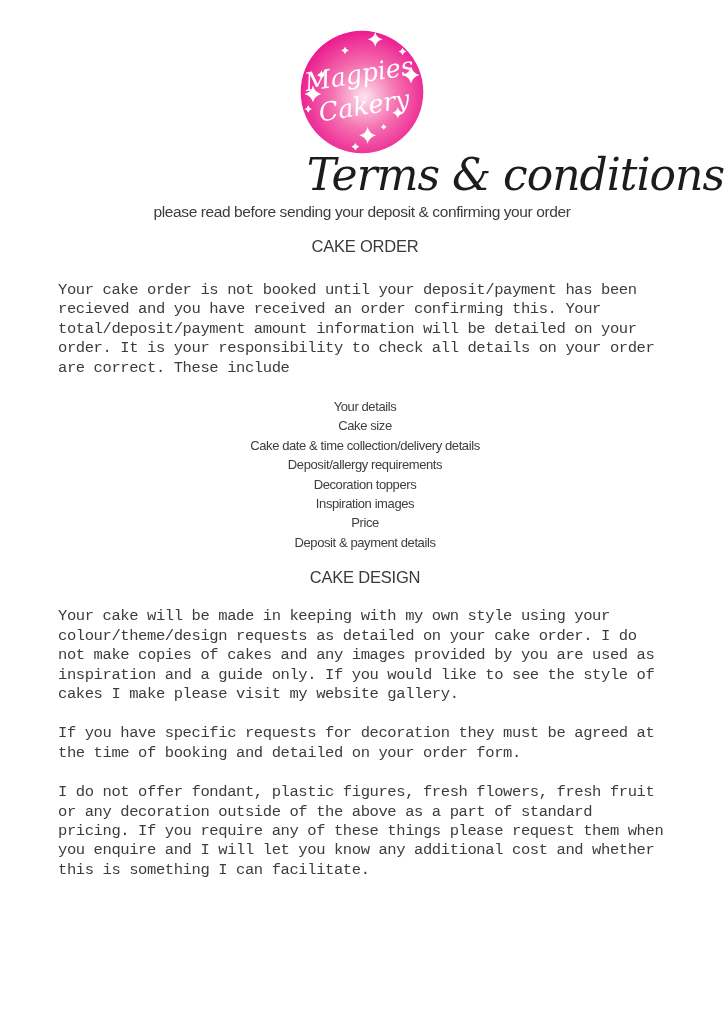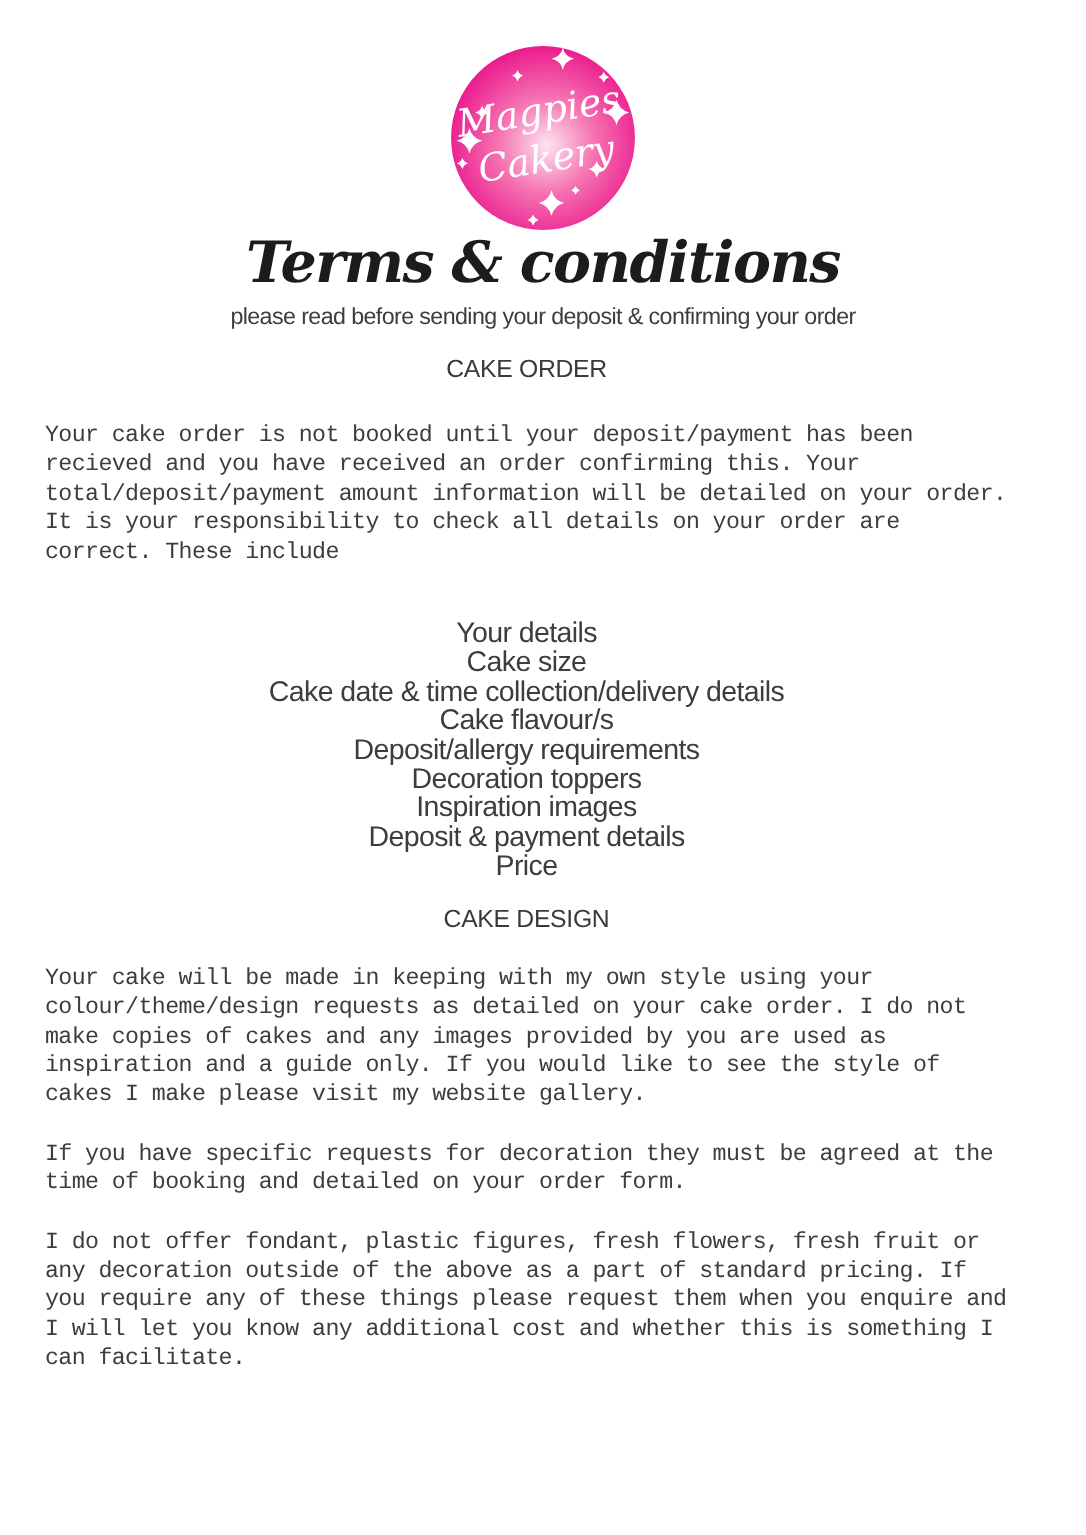--- a/index.html
+++ b/index.html
@@ -21,64 +21,64 @@
     box-sizing: border-box;
   }
   .logo-wrap {
     width: 132px;
     height: 132px;
     margin: 26px auto 0 auto;
   }
   .logo-wrap svg { display: block; }
   .title {
     margin-top: -8px;
-    text-align: center;
+    text-align: right;
     font-family: "DejaVu Serif", serif;
     font-style: italic;
-    font-weight: 700;
-    font-size: 38px;
+    font-weight: 400;
+    font-size: 44px;
     line-height: 50px;
     letter-spacing: -1px;
     color: #1c1c1c;
     white-space: nowrap;
   }
   .subtitle {
     margin-top: 2px;
     text-align: center;
     font-size: 15.5px;
     line-height: 19px;
     letter-spacing: -0.4px;
   }
   .content {
-    padding: 0 52px 0 30px;
+    padding: 0 52px 0 58px;
   }
   .section-heading {
     margin: 17px 0 0 0;
     text-align: center;
     font-size: 16.5px;
     font-weight: 400;
     line-height: 17px;
     letter-spacing: -0.2px;
     color: #3a3a3a;
   }
   .para {
     margin: 20px 0 0 0;
     font-size: 15.5px;
     line-height: 19.4px;
     letter-spacing: -0.4px;
     text-align: left;
     font-family: Liberation Mono, monospace;
   }
   .para.lead { margin-top: 26px; }
   .detail-list {
-    margin: 35px 0 0 0;
+    margin: 19px 0 0 0;
     padding: 0;
     list-style: none;
     text-align: center;
-    font-size: 19px;
+    font-size: 13px;
     line-height: 19.4px;
     letter-spacing: -0.4px;
   }
 </style>
 </head>
 <body>
 
 <div class="page">
 
   <div class="logo-wrap">
@@ -119,26 +119,25 @@
   <div class="content">
 
     <h2 class="section-heading">CAKE ORDER</h2>
 
     <p class="para lead">Your cake order is not booked until your deposit/payment has been recieved and you have received an order confirming this. Your total/deposit/payment amount information will be detailed on your order. It is your responsibility to check all details on your order are correct. These include</p>
 
     <ul class="detail-list">
       <li>Your details</li>
       <li>Cake size</li>
       <li>Cake date &amp; time collection/delivery details</li>
-      <li>Cake flavour/s</li>
       <li>Deposit/allergy requirements</li>
       <li>Decoration toppers</li>
       <li>Inspiration images</li>
+      <li>Price</li>
       <li>Deposit &amp; payment details</li>
-      <li>Price</li>
     </ul>
 
     <h2 class="section-heading">CAKE DESIGN</h2>
 
     <p class="para" style="margin-top:21px">Your cake will be made in keeping with my own style using your colour/theme/design requests as detailed on your cake order. I do not make copies of cakes and any images provided by you are used as inspiration and a guide only. If you would like to see the style of cakes I make please visit my website gallery.</p>
 
     <p class="para">If you have specific requests for decoration they must be agreed at the time of booking and detailed on your order form.</p>
 
 
     <p class="para">I do not offer fondant, plastic figures, fresh flowers, fresh fruit or any decoration outside of the above as a part of standard pricing. If you require any of these things please request them when you enquire and I will let you know any additional cost and whether this is something I can facilitate.</p>

